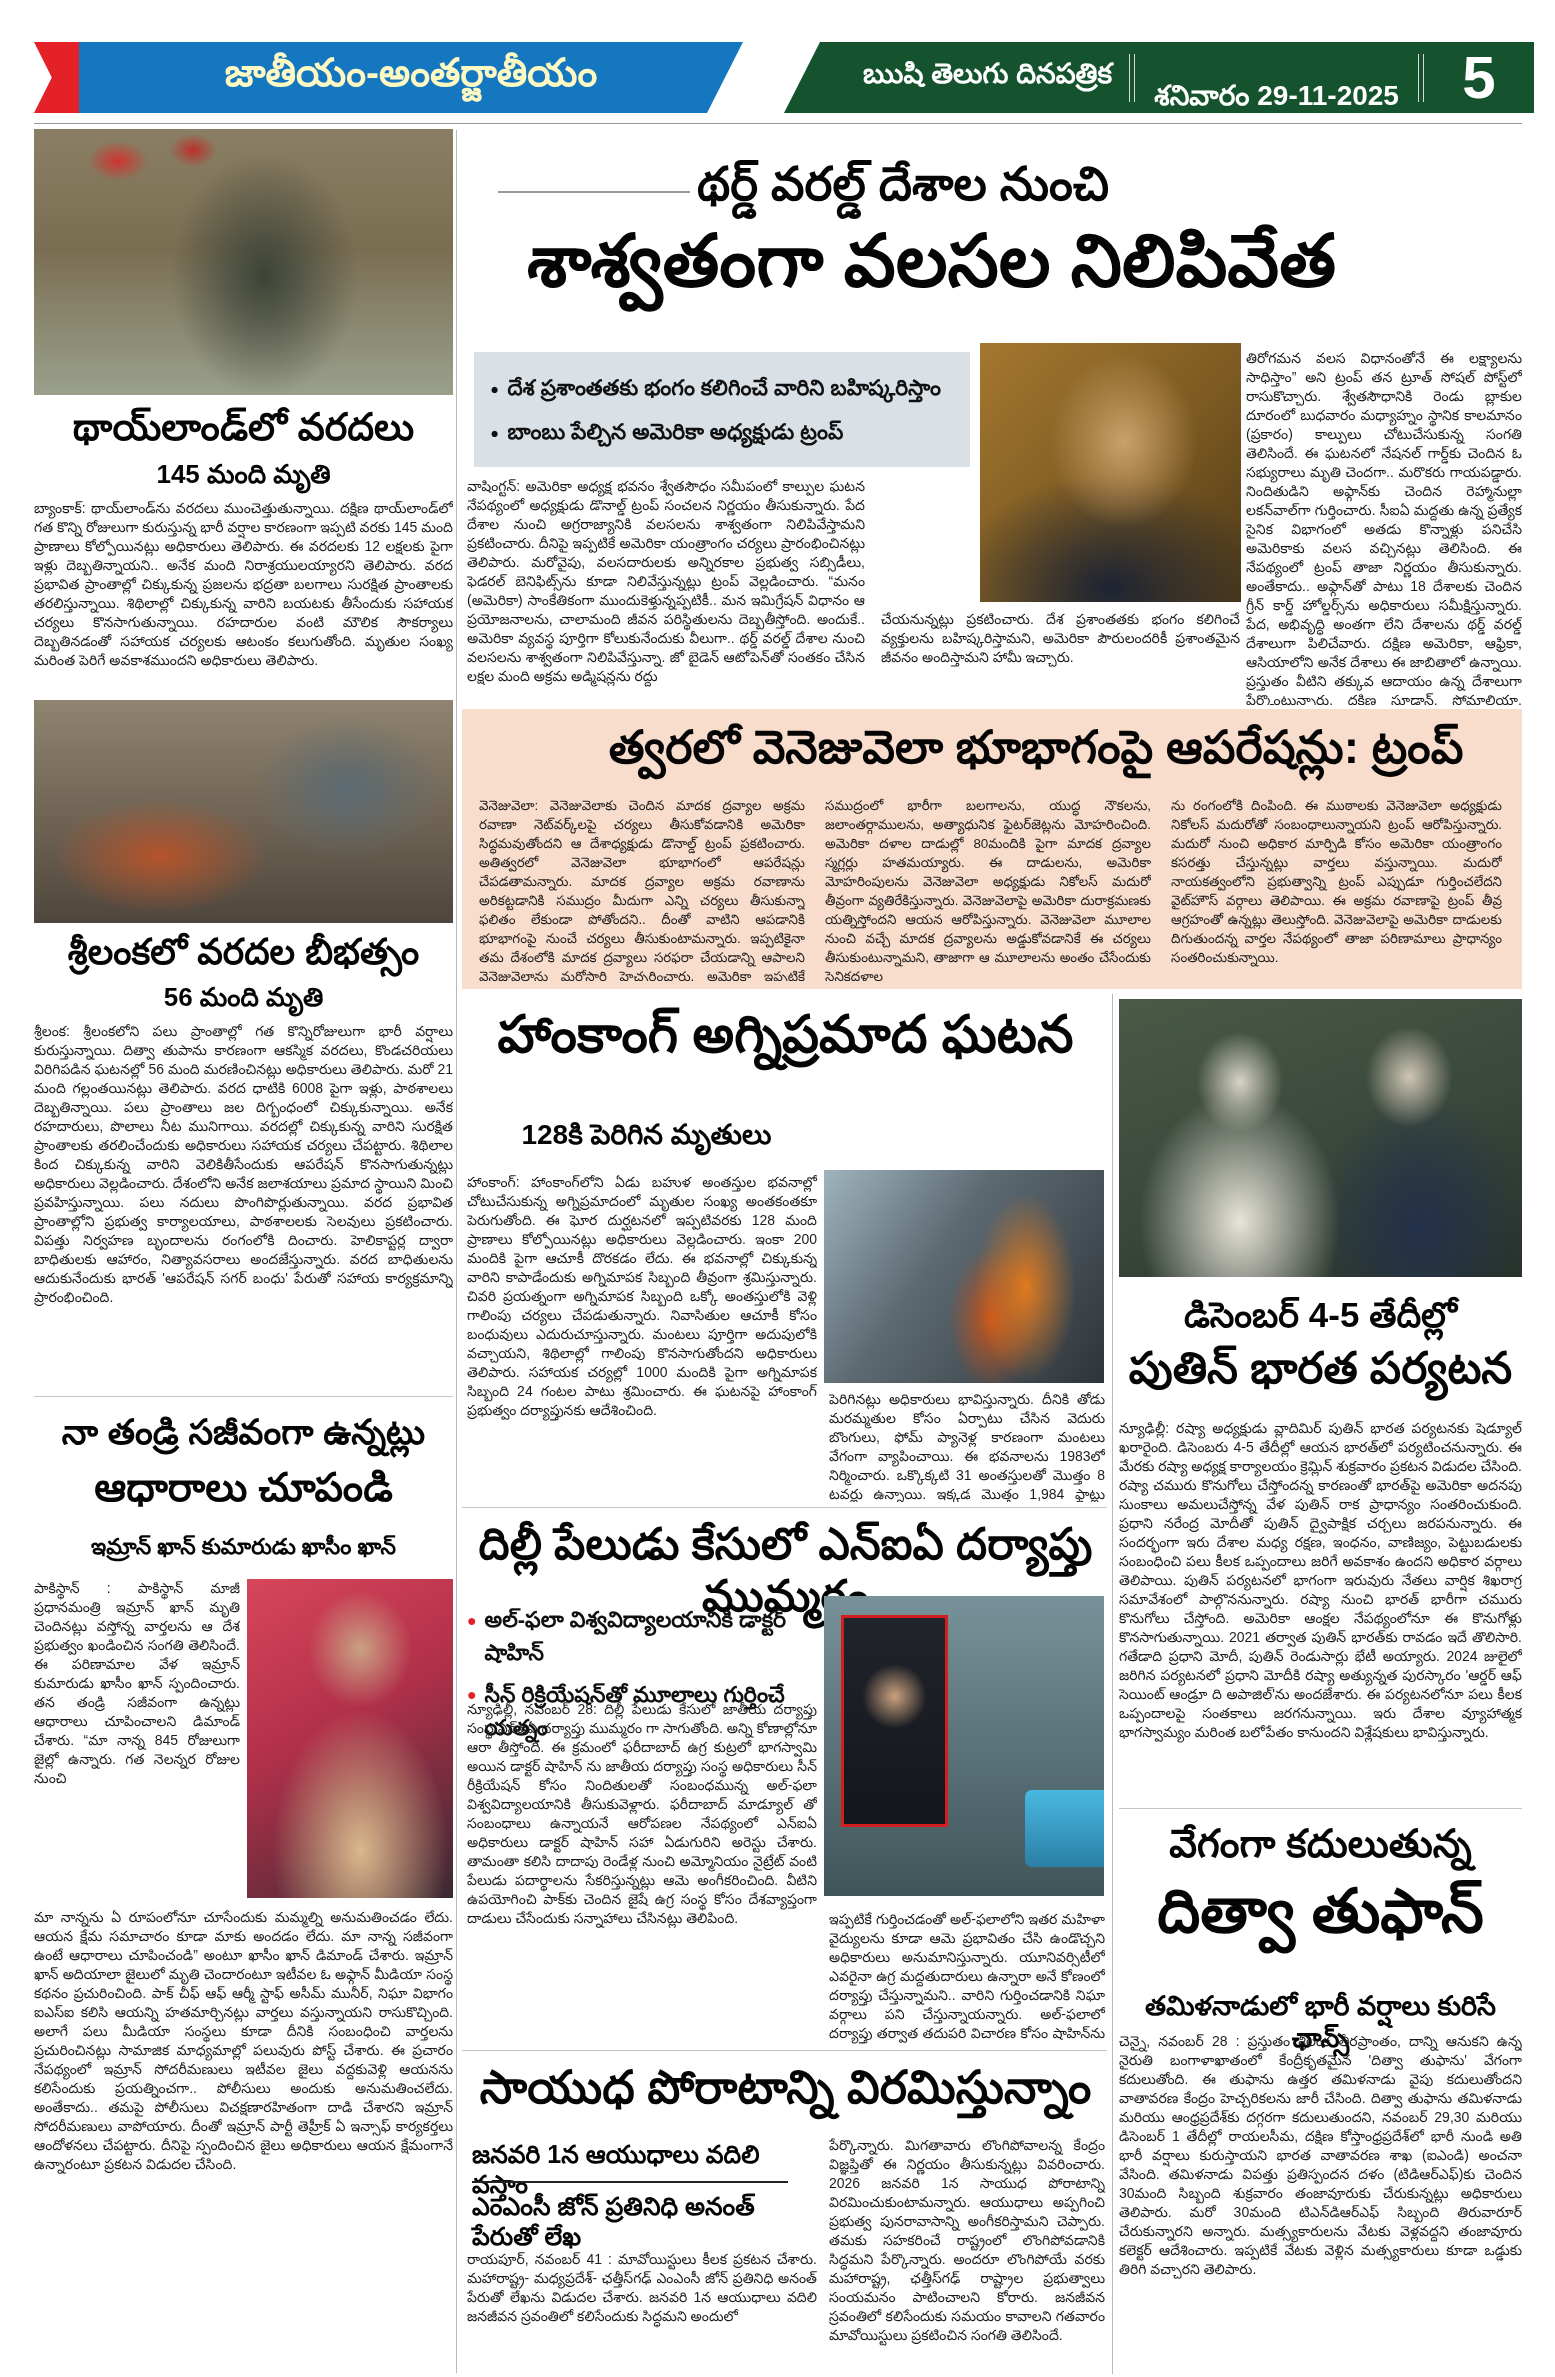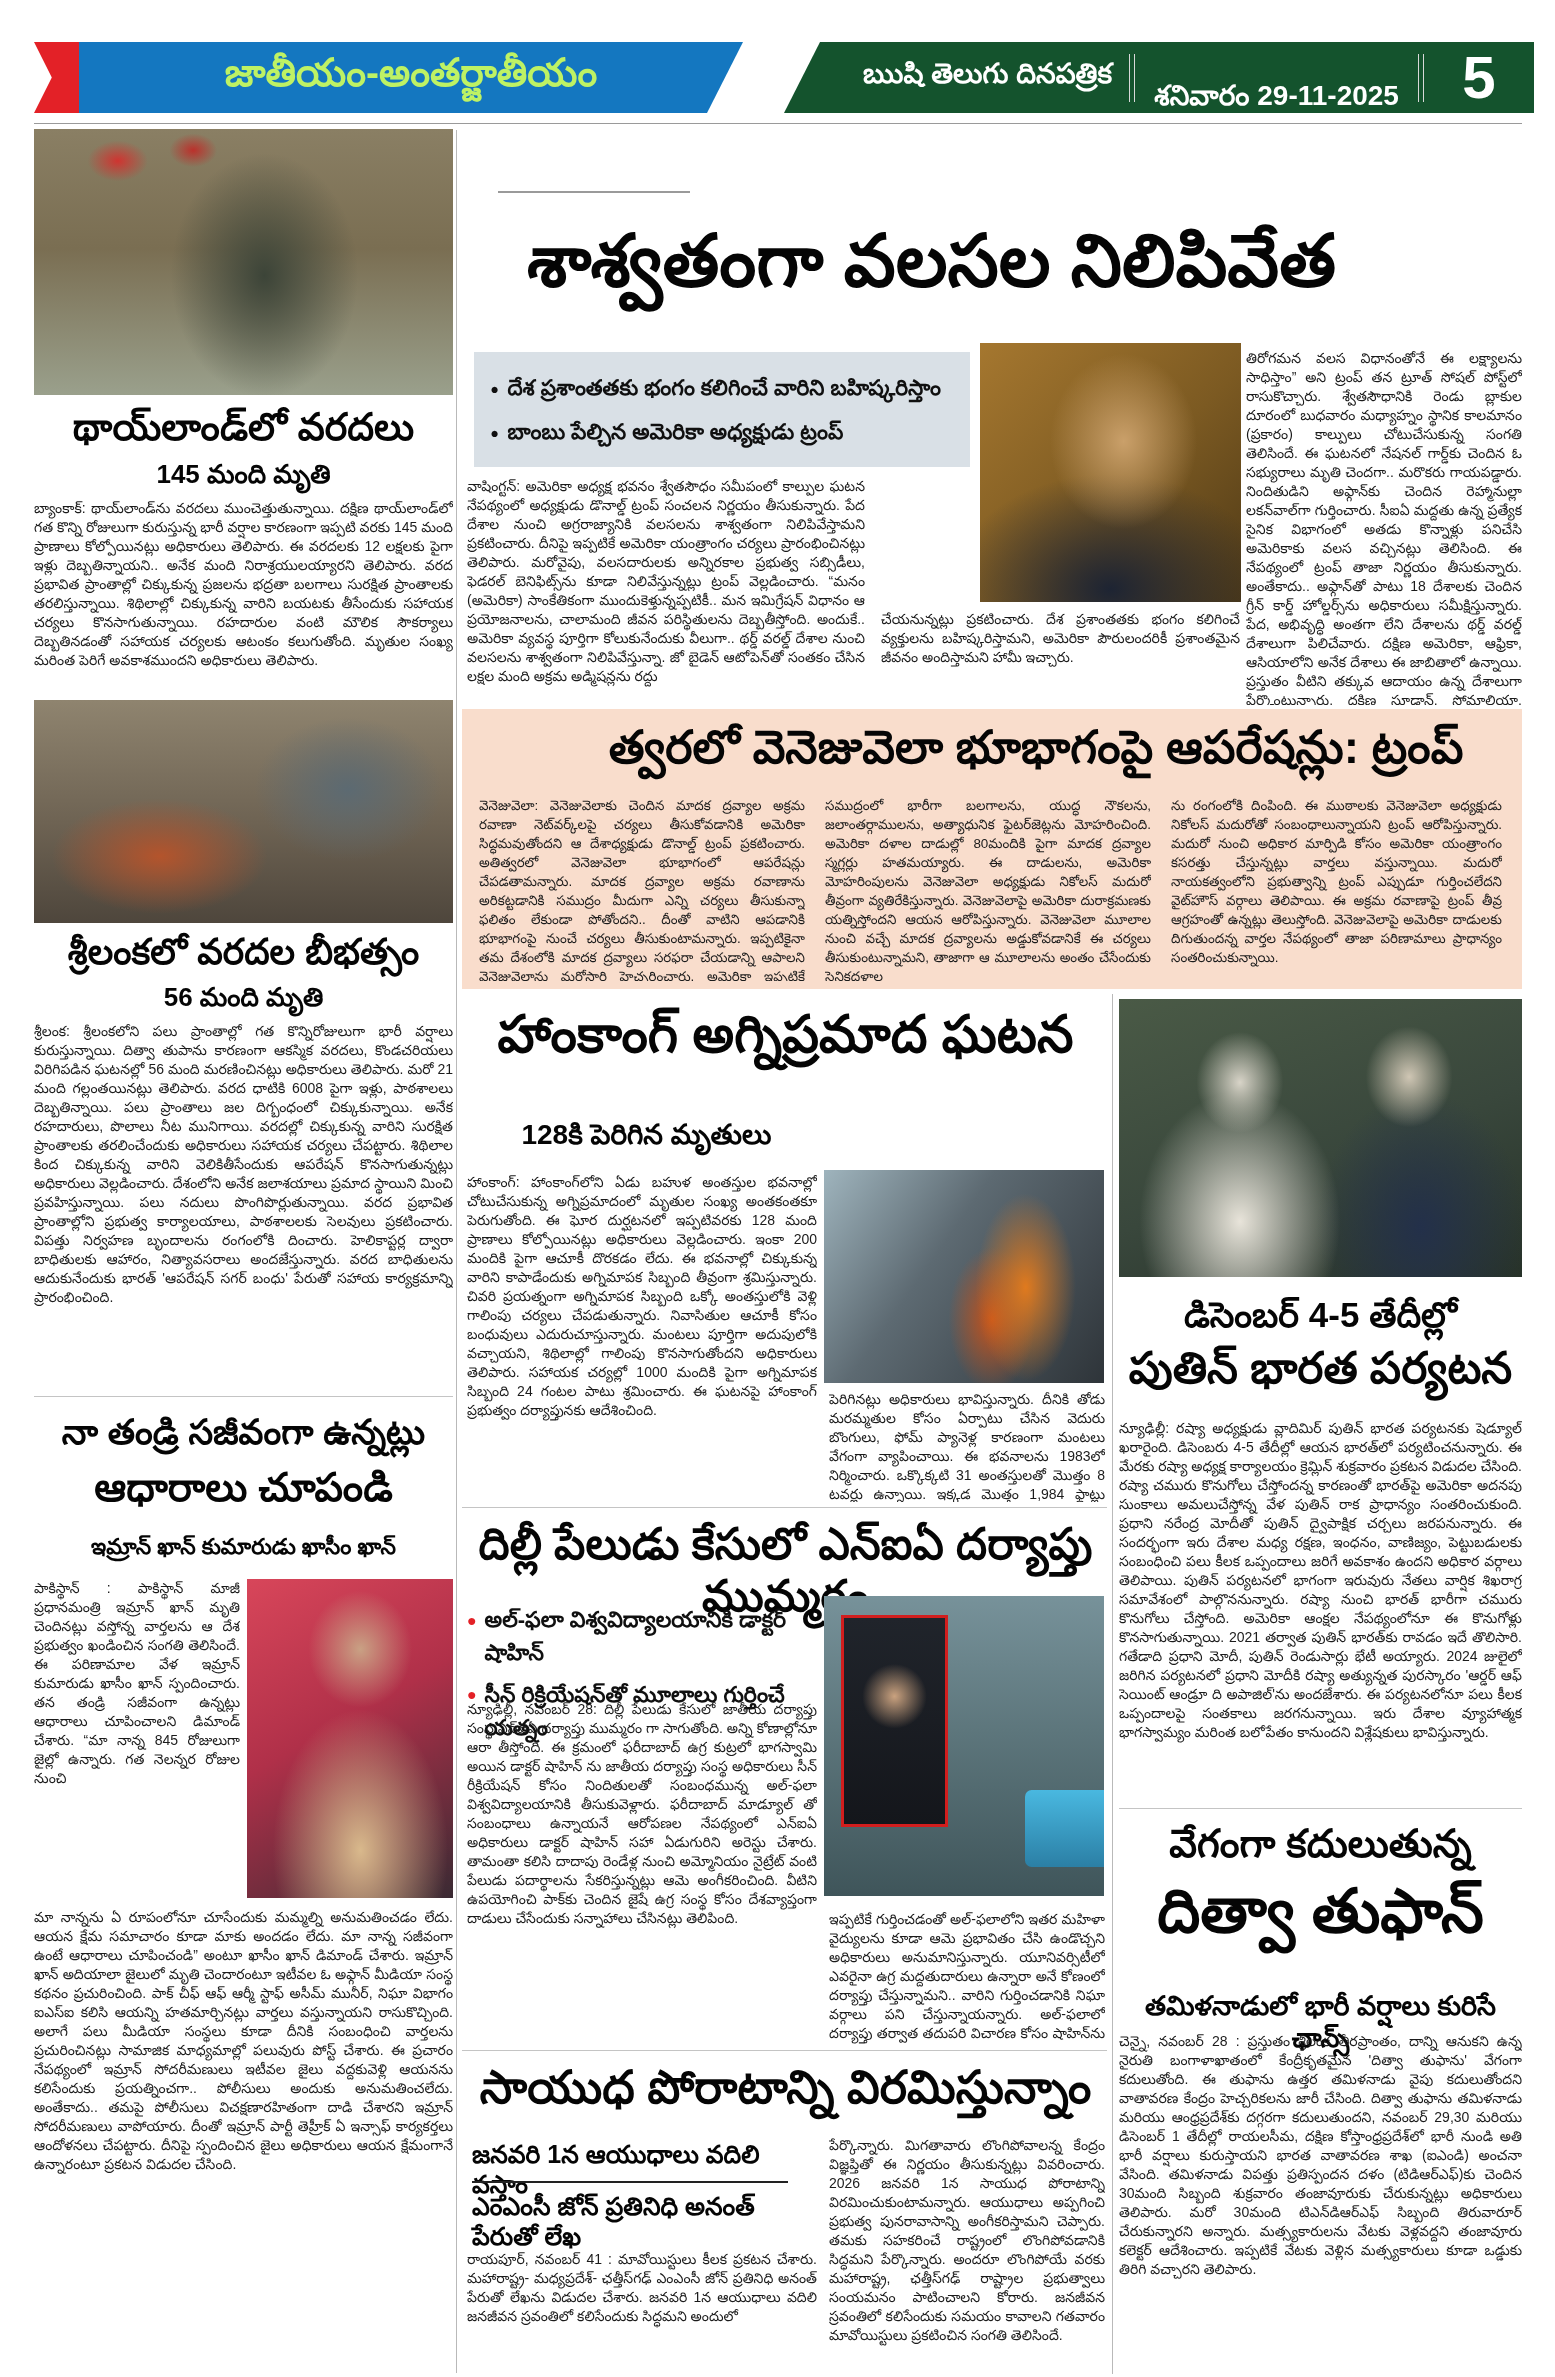--- a/index.html
+++ b/index.html
@@ -22,21 +22,21 @@
     position:absolute; left:34px; top:42px; width:89px; height:71px;
     background:#e32127;
     clip-path:polygon(0 0,100% 0,100% 100%,0 100%,20% 50%);
   }
   #hdr-blue {
     position:absolute; left:79px; top:42px; width:664px; height:71px;
     background:#1477c0;
     clip-path:polygon(0 0,100% 0,calc(100% - 36px) 100%,0 100%);
     display:flex; align-items:center; justify-content:center;
   }
-  #hdr-blue .t { color:#bef264; font-weight:bold; font-size:39px; }
+  #hdr-blue .t { color:#fef9c3; font-weight:bold; font-size:39px; }
   #hdr-orange {
     position:absolute; left:784px; top:42px; width:750px; height:71px;
     background:#14532d;
     clip-path:polygon(36px 0,100% 0,100% 100%,0 100%);
     display:flex; align-items:center; color:#fff; font-weight:bold;
   }
   #hdr-orange .name { flex:1.1; text-align:center; font-size:28px; }
   #hdr-orange .date { flex:1.1; text-align:center; font-size:28px;margin-top:44px; }
   #hdr-orange .pg   { width:110px; text-align:center; font-size:60px; font-weight:bold; }
   .dsep { width:3.8px; height:48px; border-left:1.4px solid #d8d8d8; border-right:1.4px solid #d8d8d8; }
@@ -132,20 +132,21 @@
 
   <div class="abs headline center" style="left:34px; top:1464px; width:419px; font-size:40px;">ఆధారాలు చూపండి</div>
   <div class="abs headline center" style="left:34px; top:1411px; width:419px; font-size:35px;">నా తండ్రి సజీవంగా ఉన్నట్లు</div>
   <div class="abs headline center" style="left:34px; top:1534px; width:419px; font-size:22px;">ఇమ్రాన్ ఖాన్ కుమారుడు ఖాసీం ఖాన్</div>
 
   <div class="abs body-text" style="left:34px; top:1579px; width:206px; height:319px;">పాకిస్థాన్ : పాకిస్థాన్ మాజీ ప్రధానమంత్రి ఇమ్రాన్ ఖాన్ మృతి చెందినట్లు వస్తోన్న వార్తలను ఆ దేశ ప్రభుత్వం ఖండించిన సంగతి తెలిసిందే. ఈ పరిణామాల వేళ ఇమ్రాన్ కుమారుడు ఖాసీం ఖాన్ స్పందించారు. తన తండ్రి సజీవంగా ఉన్నట్లు ఆధారాలు చూపించాలని డిమాండ్ చేశారు. “మా నాన్న 845 రోజులుగా జైల్లో ఉన్నారు. గత నెలన్నర రోజుల నుంచి</div>
   <div id="ph-imran" class="photo" style="left:247px; top:1579px; width:206px; height:319px;"></div>
   <div class="abs body-text" style="left:34px; top:1908px; width:419px; height:462px;">మా నాన్నను ఏ రూపంలోనూ చూసేందుకు మమ్మల్ని అనుమతించడం లేదు. ఆయన క్షేమ సమాచారం కూడా మాకు అందడం లేదు. మా నాన్న సజీవంగా ఉంటే ఆధారాలు చూపించండి” అంటూ ఖాసీం ఖాన్ డిమాండ్ చేశారు. ఇమ్రాన్ ఖాన్ అదియాలా జైలులో మృతి చెందారంటూ ఇటీవల ఓ అఫ్గాన్ మీడియా సంస్థ కథనం ప్రచురించింది. పాక్ చీఫ్ ఆఫ్ ఆర్మీ స్టాఫ్ అసీమ్ మునీర్, నిఘా విభాగం ఐఎస్ఐ కలిసి ఆయన్ని హతమార్చినట్లు వార్తలు వస్తున్నాయని రాసుకొచ్చింది. అలాగే పలు మీడియా సంస్థలు కూడా దీనికి సంబంధించి వార్తలను ప్రచురించినట్లు సామాజిక మాధ్యమాల్లో పలువురు పోస్ట్ చేశారు. ఈ ప్రచారం నేపథ్యంలో ఇమ్రాన్ సోదరీమణులు ఇటీవల జైలు వద్దకువెళ్లి ఆయనను కలిసేందుకు ప్రయత్నించగా.. పోలీసులు అందుకు అనుమతించలేదు. అంతేకాదు.. తమపై పోలీసులు విచక్షణారహితంగా దాడి చేశారని ఇమ్రాన్ సోదరీమణులు వాపోయారు. దీంతో ఇమ్రాన్ పార్టీ తెహ్రీక్ ఏ ఇన్సాఫ్ కార్యకర్తలు ఆందోళనలు చేపట్టారు. దీనిపై స్పందించిన జైలు అధికారులు ఆయన క్షేమంగానే ఉన్నారంటూ ప్రకటన విడుదల చేసింది.</div>
 
   <div class="kicker-dash"></div>
+  <div class="abs headline" style="left:697px; top:156px; width:719px; font-size:47px;">థర్డ్ వరల్డ్ దేశాల నుంచి</div>
   <div class="abs headline center" style="left:462px; top:218px; width:939px; font-size:73px;">శాశ్వతంగా వలసల నిలిపివేత</div>
 
   <div id="lead-bullets">
     <div class="lead-b">
       <span class="dot">●</span>
       <span>దేశ ప్రశాంతతకు భంగం కలిగించే వారిని బహిష్కరిస్తాం</span>
     </div>
     <div class="lead-b">
       <span class="dot">●</span>
       <span>బాంబు పేల్చిన అమెరికా అధ్యక్షుడు ట్రంప్</span>

